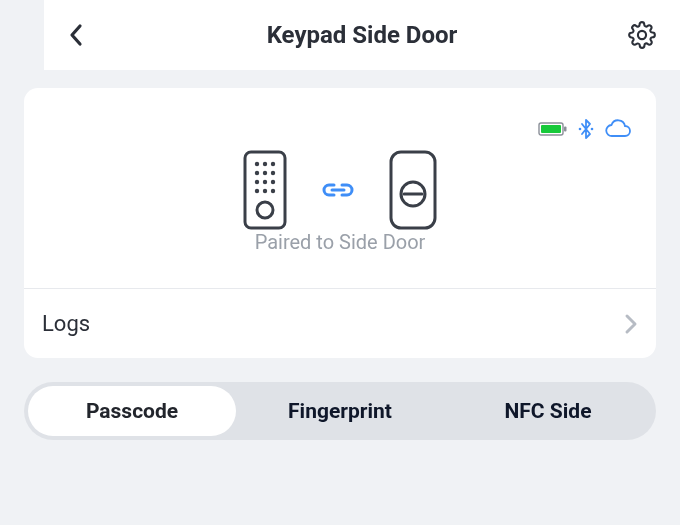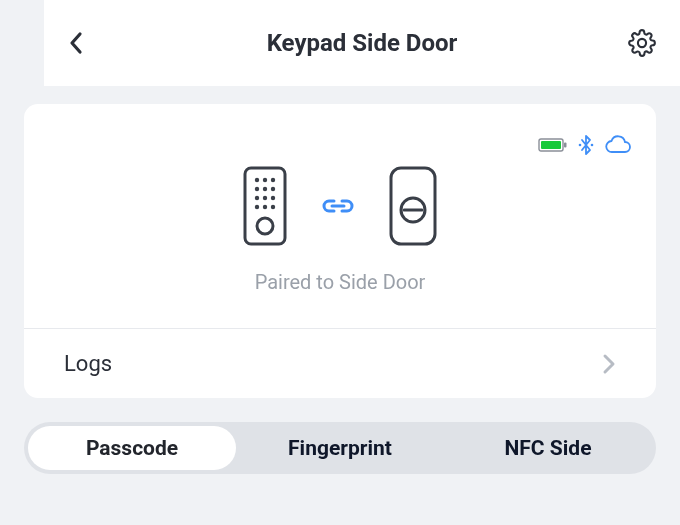--- a/index.html
+++ b/index.html
@@ -9,21 +9,21 @@
       font-family: -apple-system, BlinkMacSystemFont, "Segoe UI", Roboto, sans-serif;
     }
     body {
       width: 680px;
       height: 525px;
       background: #f0f2f5;
       overflow: hidden;
     }
     .header {
       background: #ffffff;
-      height: 86px;
+      height: 70px;
       display: flex;
       align-items: center;
       justify-content: space-between;
       padding: 0 24px;
       margin-left: 44px;
     }
     .header .back-btn {
       width: 36px;
       height: 36px;
       display: flex;
@@ -66,44 +66,44 @@
     }
     .device-row {
       display: flex;
       align-items: center;
       justify-content: center;
       gap: 34px;
       margin-top: 32px;
     }
     .pair-label {
       text-align: center;
-      margin-top: 24px;
+      margin-top: 0;
       color: #9aa0a9;
       font-size: 20px;
     }
     .divider {
       height: 1px;
       background: #e7e9ed;
     }
     .logs-row {
       display: flex;
       align-items: center;
       justify-content: space-between;
-      padding: 22px 40px;
+      padding: 22px 18px;
       cursor: pointer;
     }
     .logs-row .label {
       font-size: 22px;
       color: #2b2f38;
     }
     .segmented {
       margin: 24px 24px 0 24px;
       background: #dfe2e7;
       border-radius: 999px;
-      height: 52px;
+      height: 58px;
       display: flex;
       padding: 4px;
     }
     .segmented .seg {
       flex: 1;
       display: flex;
       align-items: center;
       justify-content: center;
       font-size: 21px;
       font-weight: 700;

